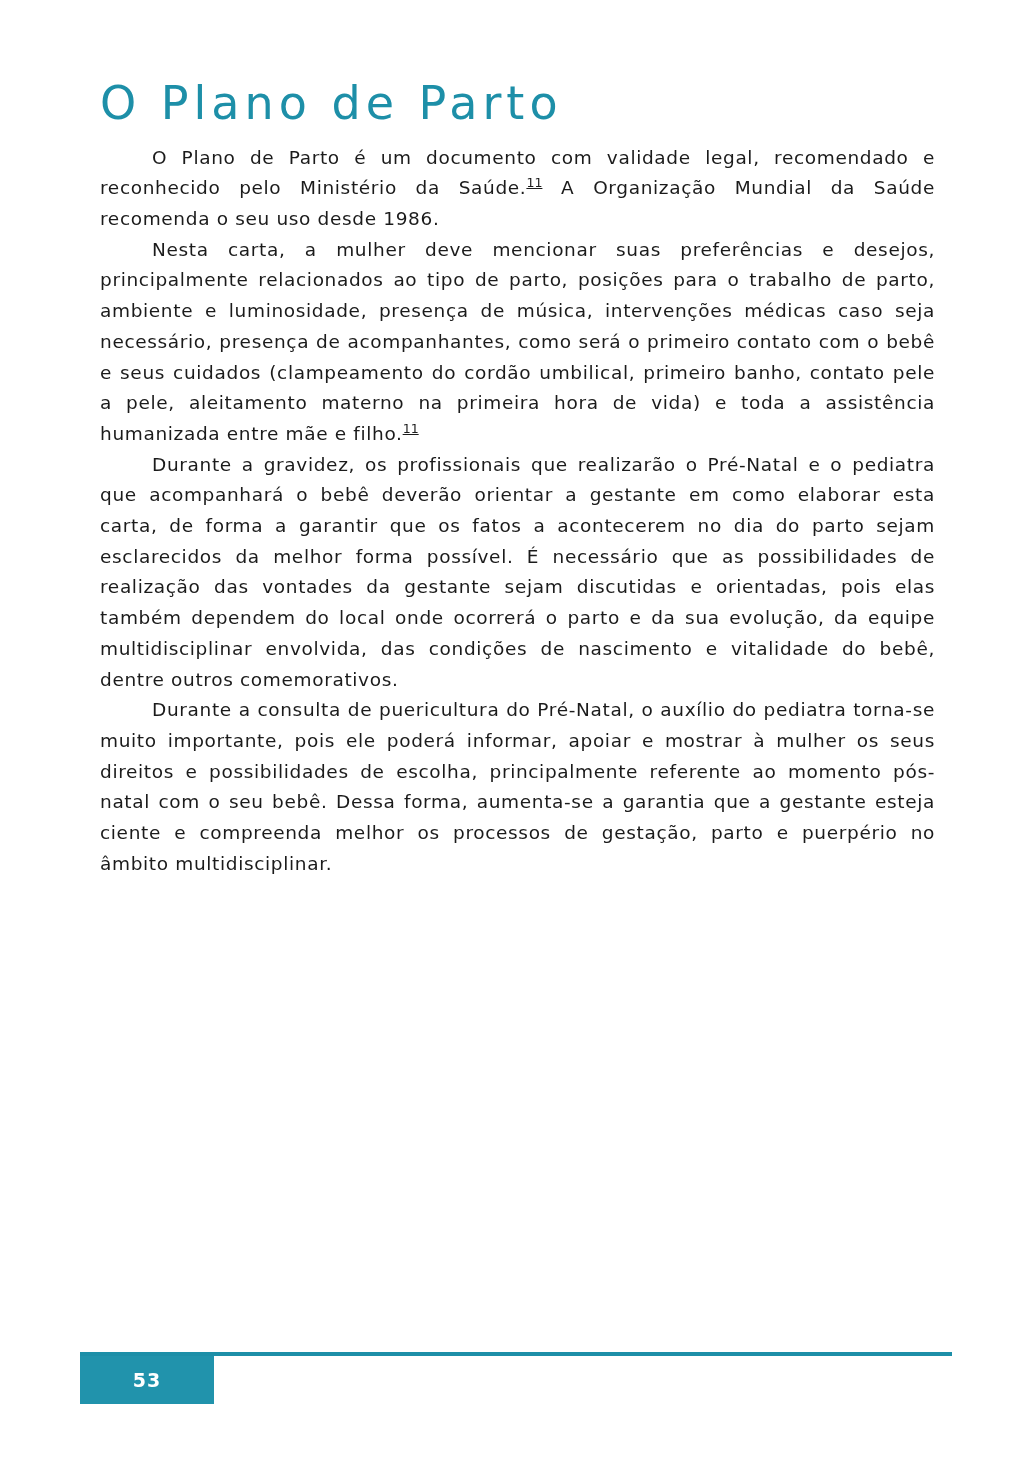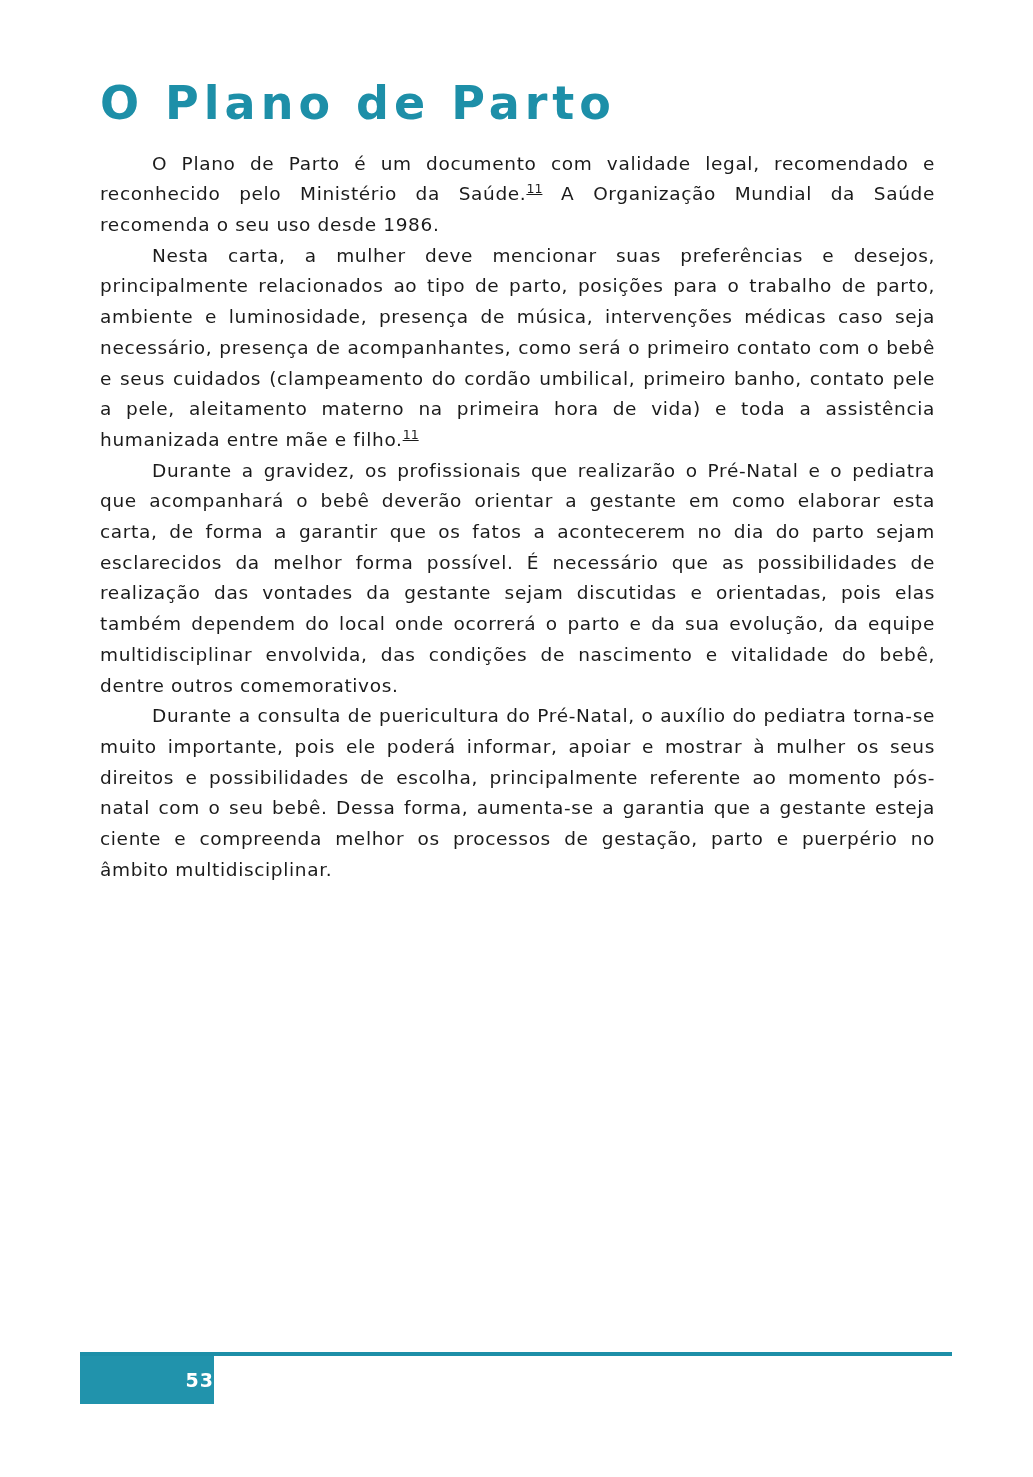--- a/index.html
+++ b/index.html
@@ -27,25 +27,25 @@
   .content {
     position: absolute;
     left: 100px;
     top: 78px;
     width: 835px;
   }
 
   .doc-title {
     font-family: "DejaVu Sans", sans-serif;
     font-size: 46px;
-    font-weight: 700;
+    font-weight: 400;
     color: #1d8fa8;
     letter-spacing: 5px;
     line-height: 1.1;
-    margin: 0 0 20px 0;
+    margin: 0 0 14px 0;
     white-space: pre;
   }
 
   .body-text p {
     margin: 0;
     font-size: 18.5px;
     line-height: 1.66;
     text-align: justify;
     text-justify: inter-word;
     letter-spacing: 0.65px;
@@ -82,21 +82,21 @@
     height: 48px;
     background: #2193ac;
   }
   .page-number {
     position: absolute;
     left: 0;
     top: 0;
     width: 134px;
     height: 48px;
     line-height: 48px;
-    text-align: right;
+    text-align: center;
     color: #ffffff;
     font-size: 19px;
     font-weight: bold;
     letter-spacing: 1px;
     font-family: "DejaVu Sans", sans-serif;
   }
 </style>
 </head>
 <body>
 

